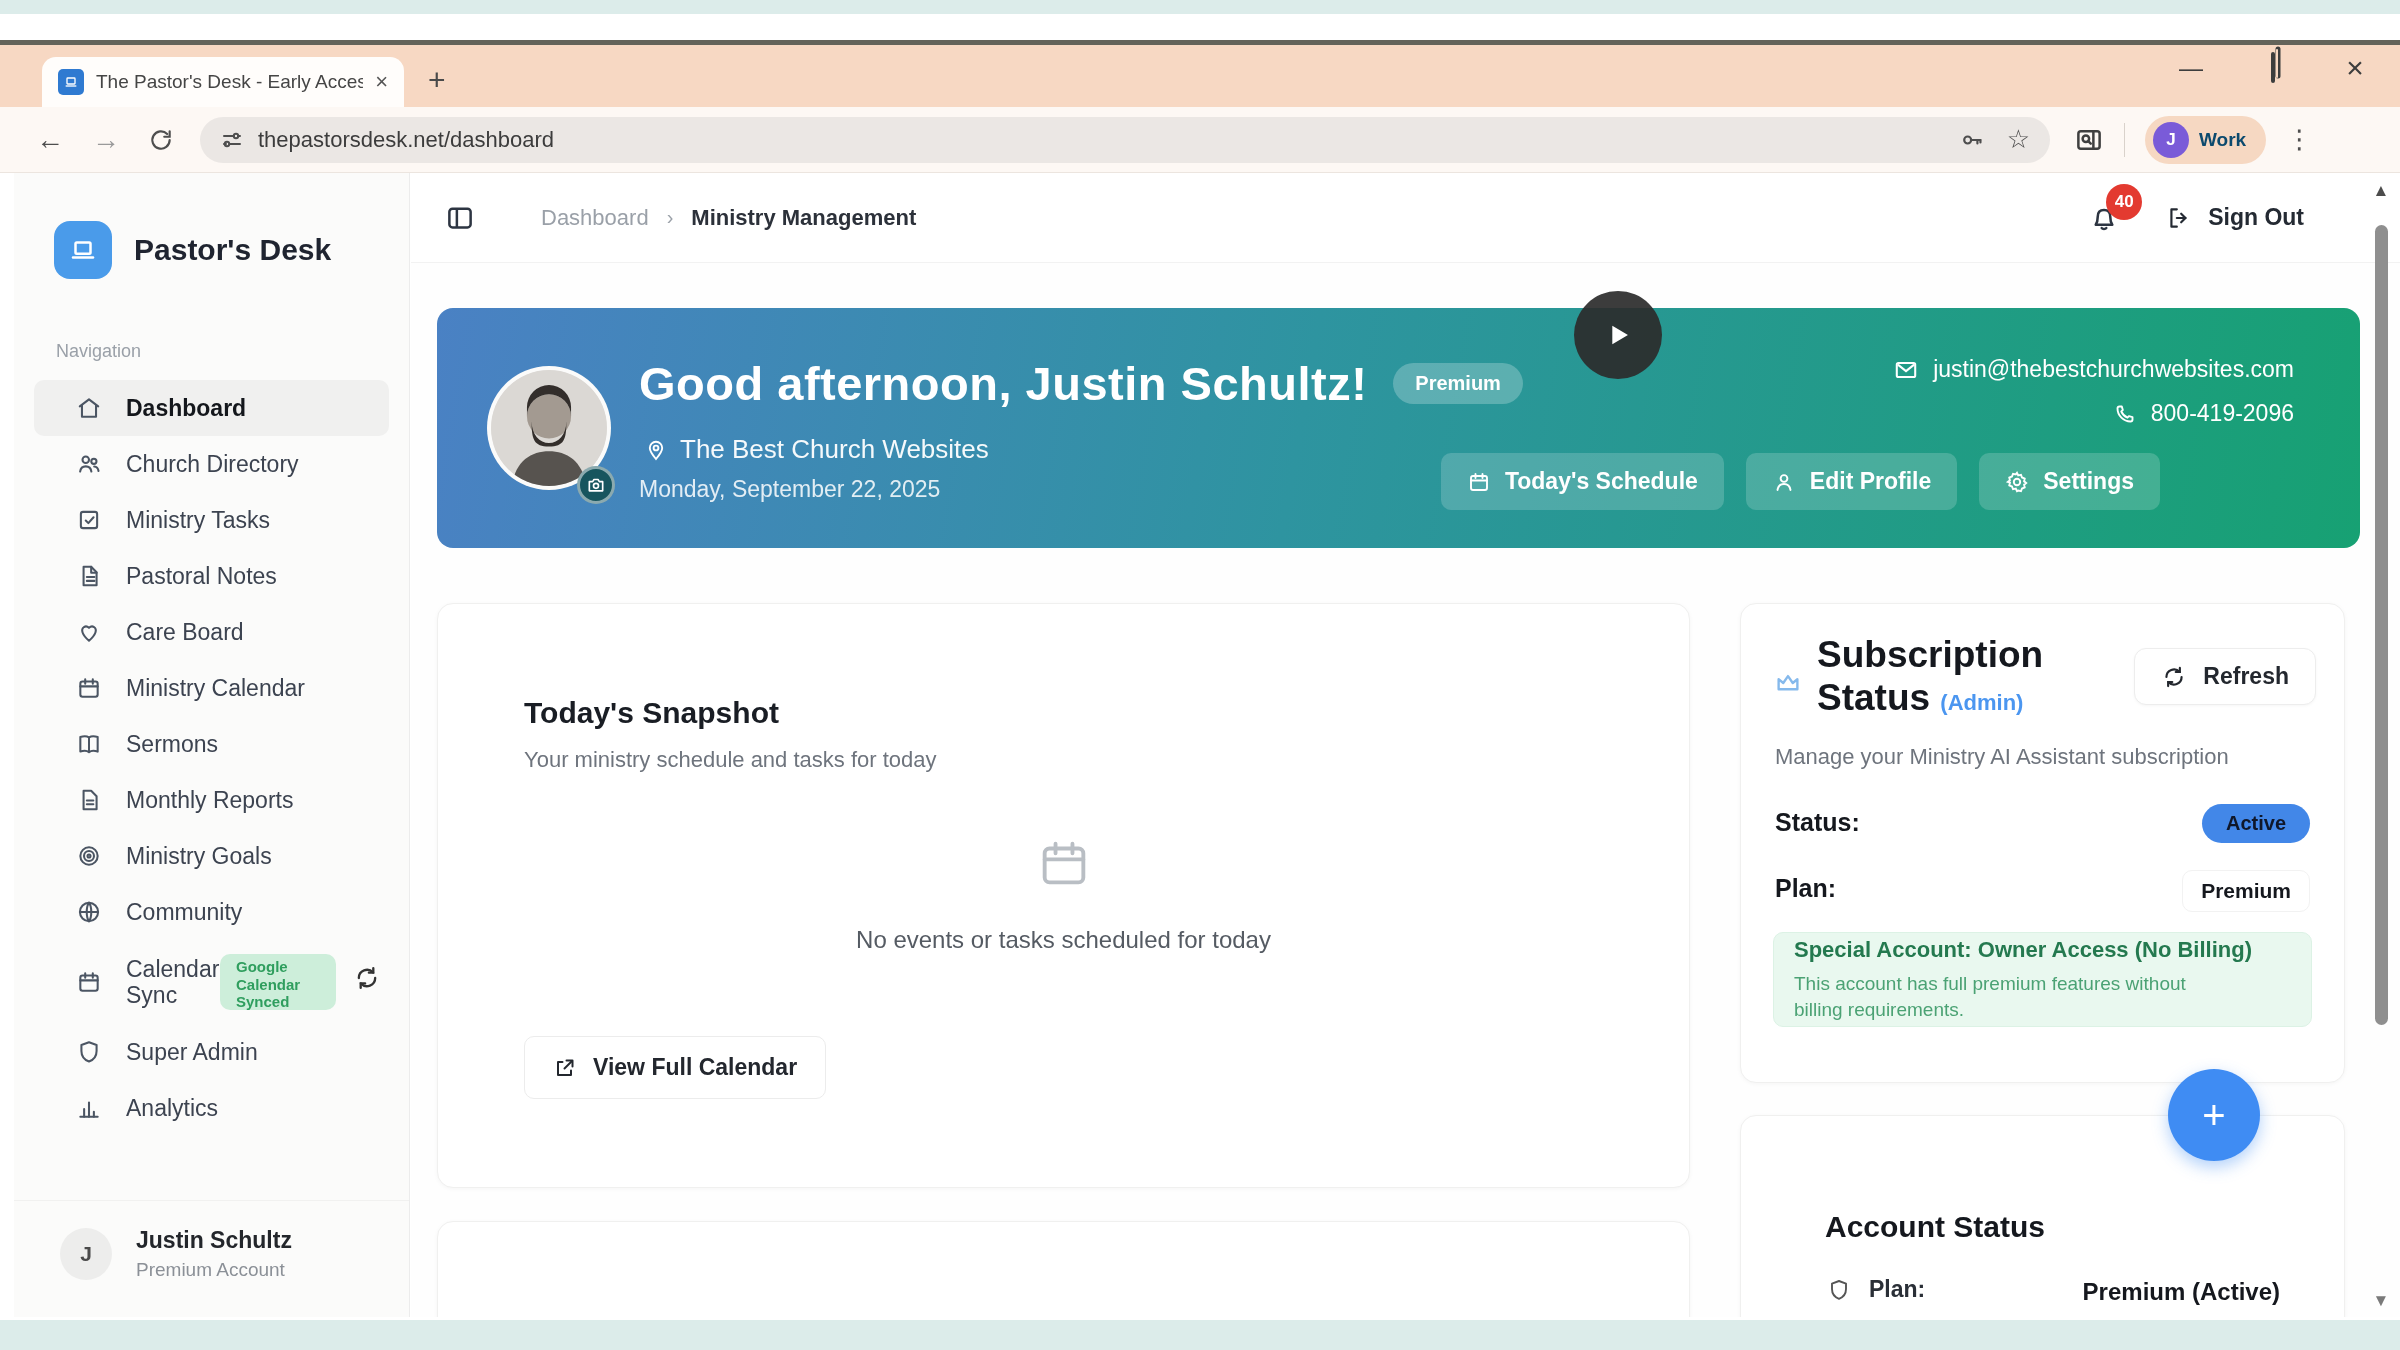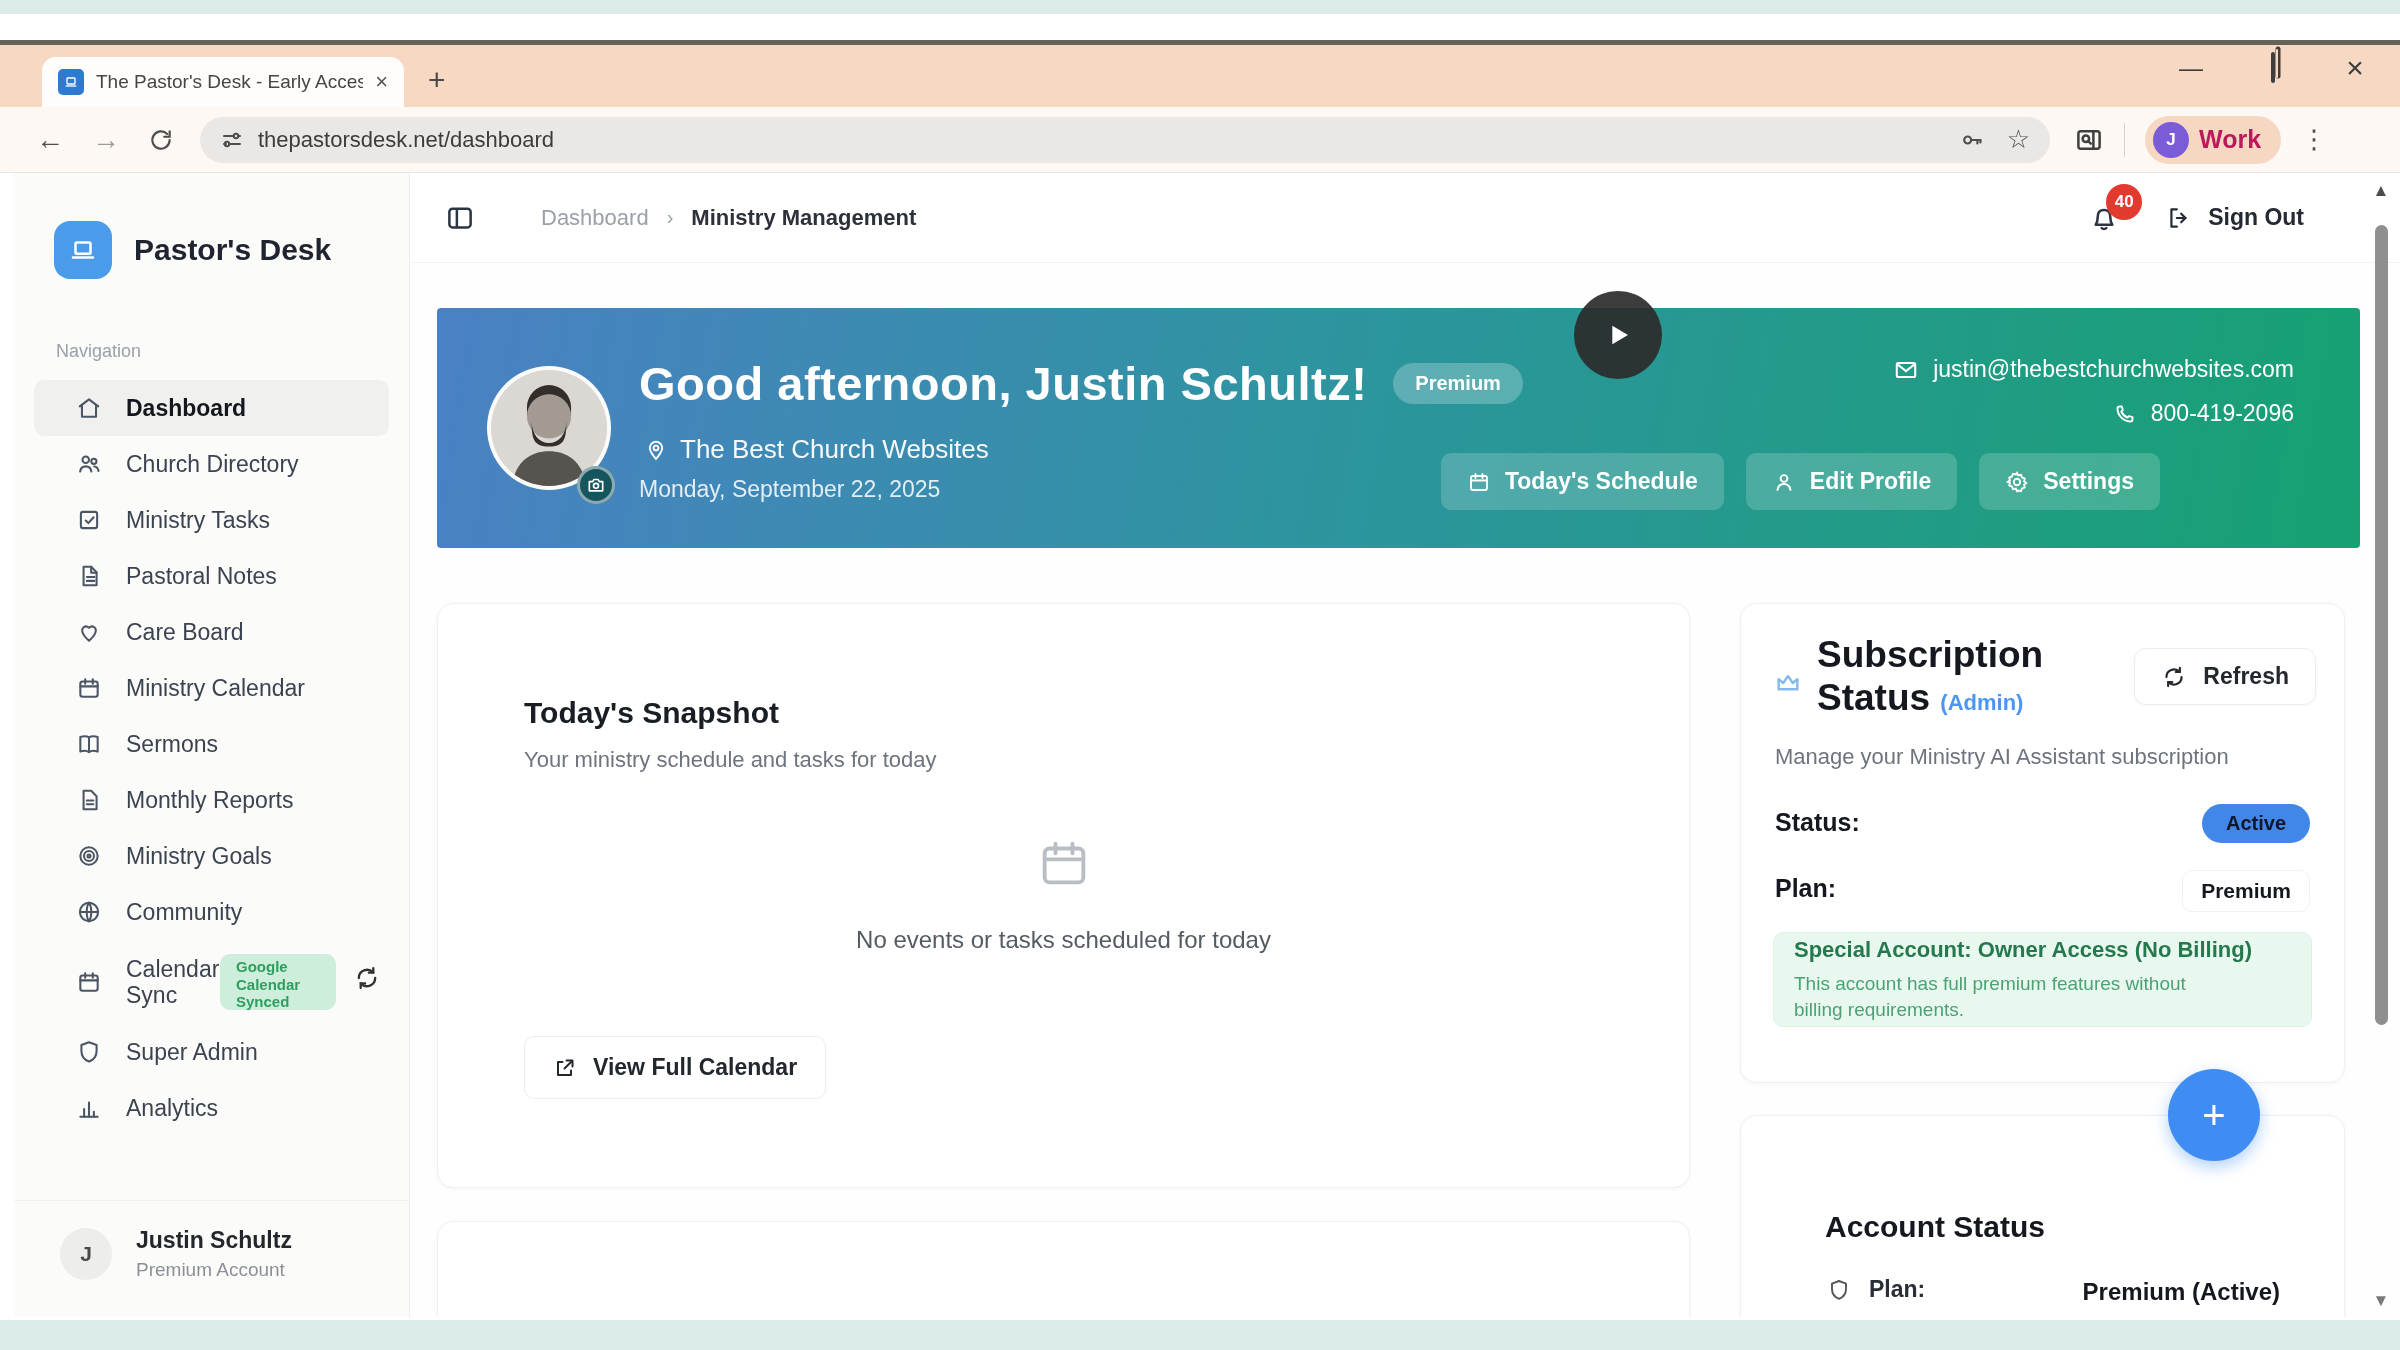--- a/index.html
+++ b/index.html
@@ -26,21 +26,21 @@
   .navbtns { display:flex; gap:28px; margin-left:36px; color:#4e4e4e; align-items:center; }
   .navbtn { font-size:28px; }
   .urlbar { margin-left:26px; height:46px; width:1850px; background:#ebe7e4; border-radius:24px; display:flex; align-items:center; padding:0 20px; gap:14px; }
   .url-text { font-size:22px; color:#3c3c3c; flex:1; }
   .urlbar .trail { display:flex; gap:22px; align-items:center; color:#555; }
   .star-glyph { font-size:26px; color:#4e4e4e; }
   .tool-right { display:flex; align-items:center; gap:20px; margin-left:24px; }
   .vdiv { width:1px; height:34px; background:#d9d2cb; }
   .work-chip { height:48px; background:#f6d8c2; border-radius:24px; display:flex; align-items:center; gap:10px; padding:0 20px 0 8px; }
   .work-avatar { width:36px; height:36px; border-radius:50%; background:#7a5bd8; color:#fff; font-size:17px; font-weight:bold; display:flex; align-items:center; justify-content:center; }
-  .work-label { font-size:25px; color:#be185d; font-weight:bold; }
+  .work-label { font-size:19px; color:#0c4a6e; font-weight:bold; }
   .kebab { font-size:26px; color:#4e4e4e; margin-right:10px; }
 
   
   .app { position:absolute; left:0; top:128px; width:2400px; height:1144px; background:#fff; overflow:hidden; }
 
   .sidebar { position:absolute; left:14px; top:0; width:396px; height:100%; background:#fbfbfa; border-right:1px solid #ececec; }
   .logo-row { display:flex; align-items:center; gap:22px; padding:48px 0 0 40px; }
   .logo-badge { width:58px; height:58px; border-radius:16px; background:#4a9bea; display:flex; align-items:center; justify-content:center; }
   .logo-name { font-size:30px; font-weight:bold; color:#1f2430; }
   .nav-section { font-size:18px; color:#9aa0a8; padding:62px 0 18px 42px; }
@@ -68,21 +68,21 @@
   .header-right { position:absolute; right:96px; top:0; height:100%; display:flex; align-items:center; gap:36px; }
   .bell-wrap { position:relative; color:#2d3542; display:flex; }
   .notif-badge { position:absolute; right:-22px; top:-18px; min-width:36px; height:36px; border-radius:18px; background:#e33a30; color:#fff; font-size:17px; font-weight:bold; display:flex; align-items:center; justify-content:center; }
   .hdr-btn { display:flex; align-items:center; gap:14px; font-size:23px; font-weight:bold; color:#242a33; }
   .admin-btn { border:1px solid #e7e7e7; border-radius:12px; padding:14px 26px; background:#fff; }
   .signout-btn { margin-left:10px;gap:16px; }
 
   .content { position:absolute; left:0; top:90px; width:100%; height:1054px; background:#fefefe; }
 
   
-  .banner { position:absolute; left:26px; top:45px; width:1923px; height:240px; border-radius:4px; background:linear-gradient(100deg,#4a81c4 0%, #2e94a0 45%, #17a173 100%); color:#fff; }
+  .banner { position:absolute; left:26px; top:45px; width:1923px; height:240px; border-radius:16px; background:linear-gradient(100deg,#4a81c4 0%, #2e94a0 45%, #17a173 100%); color:#fff; }
   .banner-avatar { position:absolute; left:50px; top:58px; width:124px; height:124px; border-radius:50%; border:4px solid rgba(255,255,255,.85); overflow:hidden; background:#e3e1de; }
   .cam-badge { position:absolute; left:140px; top:158px; width:38px; height:38px; border-radius:50%; background:#17555e; border:3px solid rgba(255,255,255,.5); display:flex; align-items:center; justify-content:center; color:#fff; }
   .banner-title-row { position:absolute; left:202px; top:48px; display:flex; align-items:center; gap:26px; white-space:nowrap; }
   .banner-title { font-size:47px; font-weight:bold; letter-spacing:.5px; }
   .premium-pill { background:rgba(255,255,255,.24); border-radius:999px; font-size:20px; font-weight:bold; padding:9px 22px; }
   .banner-org { position:absolute; left:207px; top:126px; display:flex; align-items:center; gap:12px; font-size:26px; color:rgba(255,255,255,.95); }
   .banner-date { position:absolute; left:202px; top:168px; font-size:23px; color:rgba(255,255,255,.85); }
   .banner-email { position:absolute; right:66px; top:48px; display:flex; align-items:center; gap:14px; font-size:23px; }
   .banner-phone { position:absolute; right:66px; top:92px; display:flex; align-items:center; gap:14px; font-size:23px; }
   .banner-actions { position:absolute; right:200px; bottom:38px; display:flex; gap:22px; }

